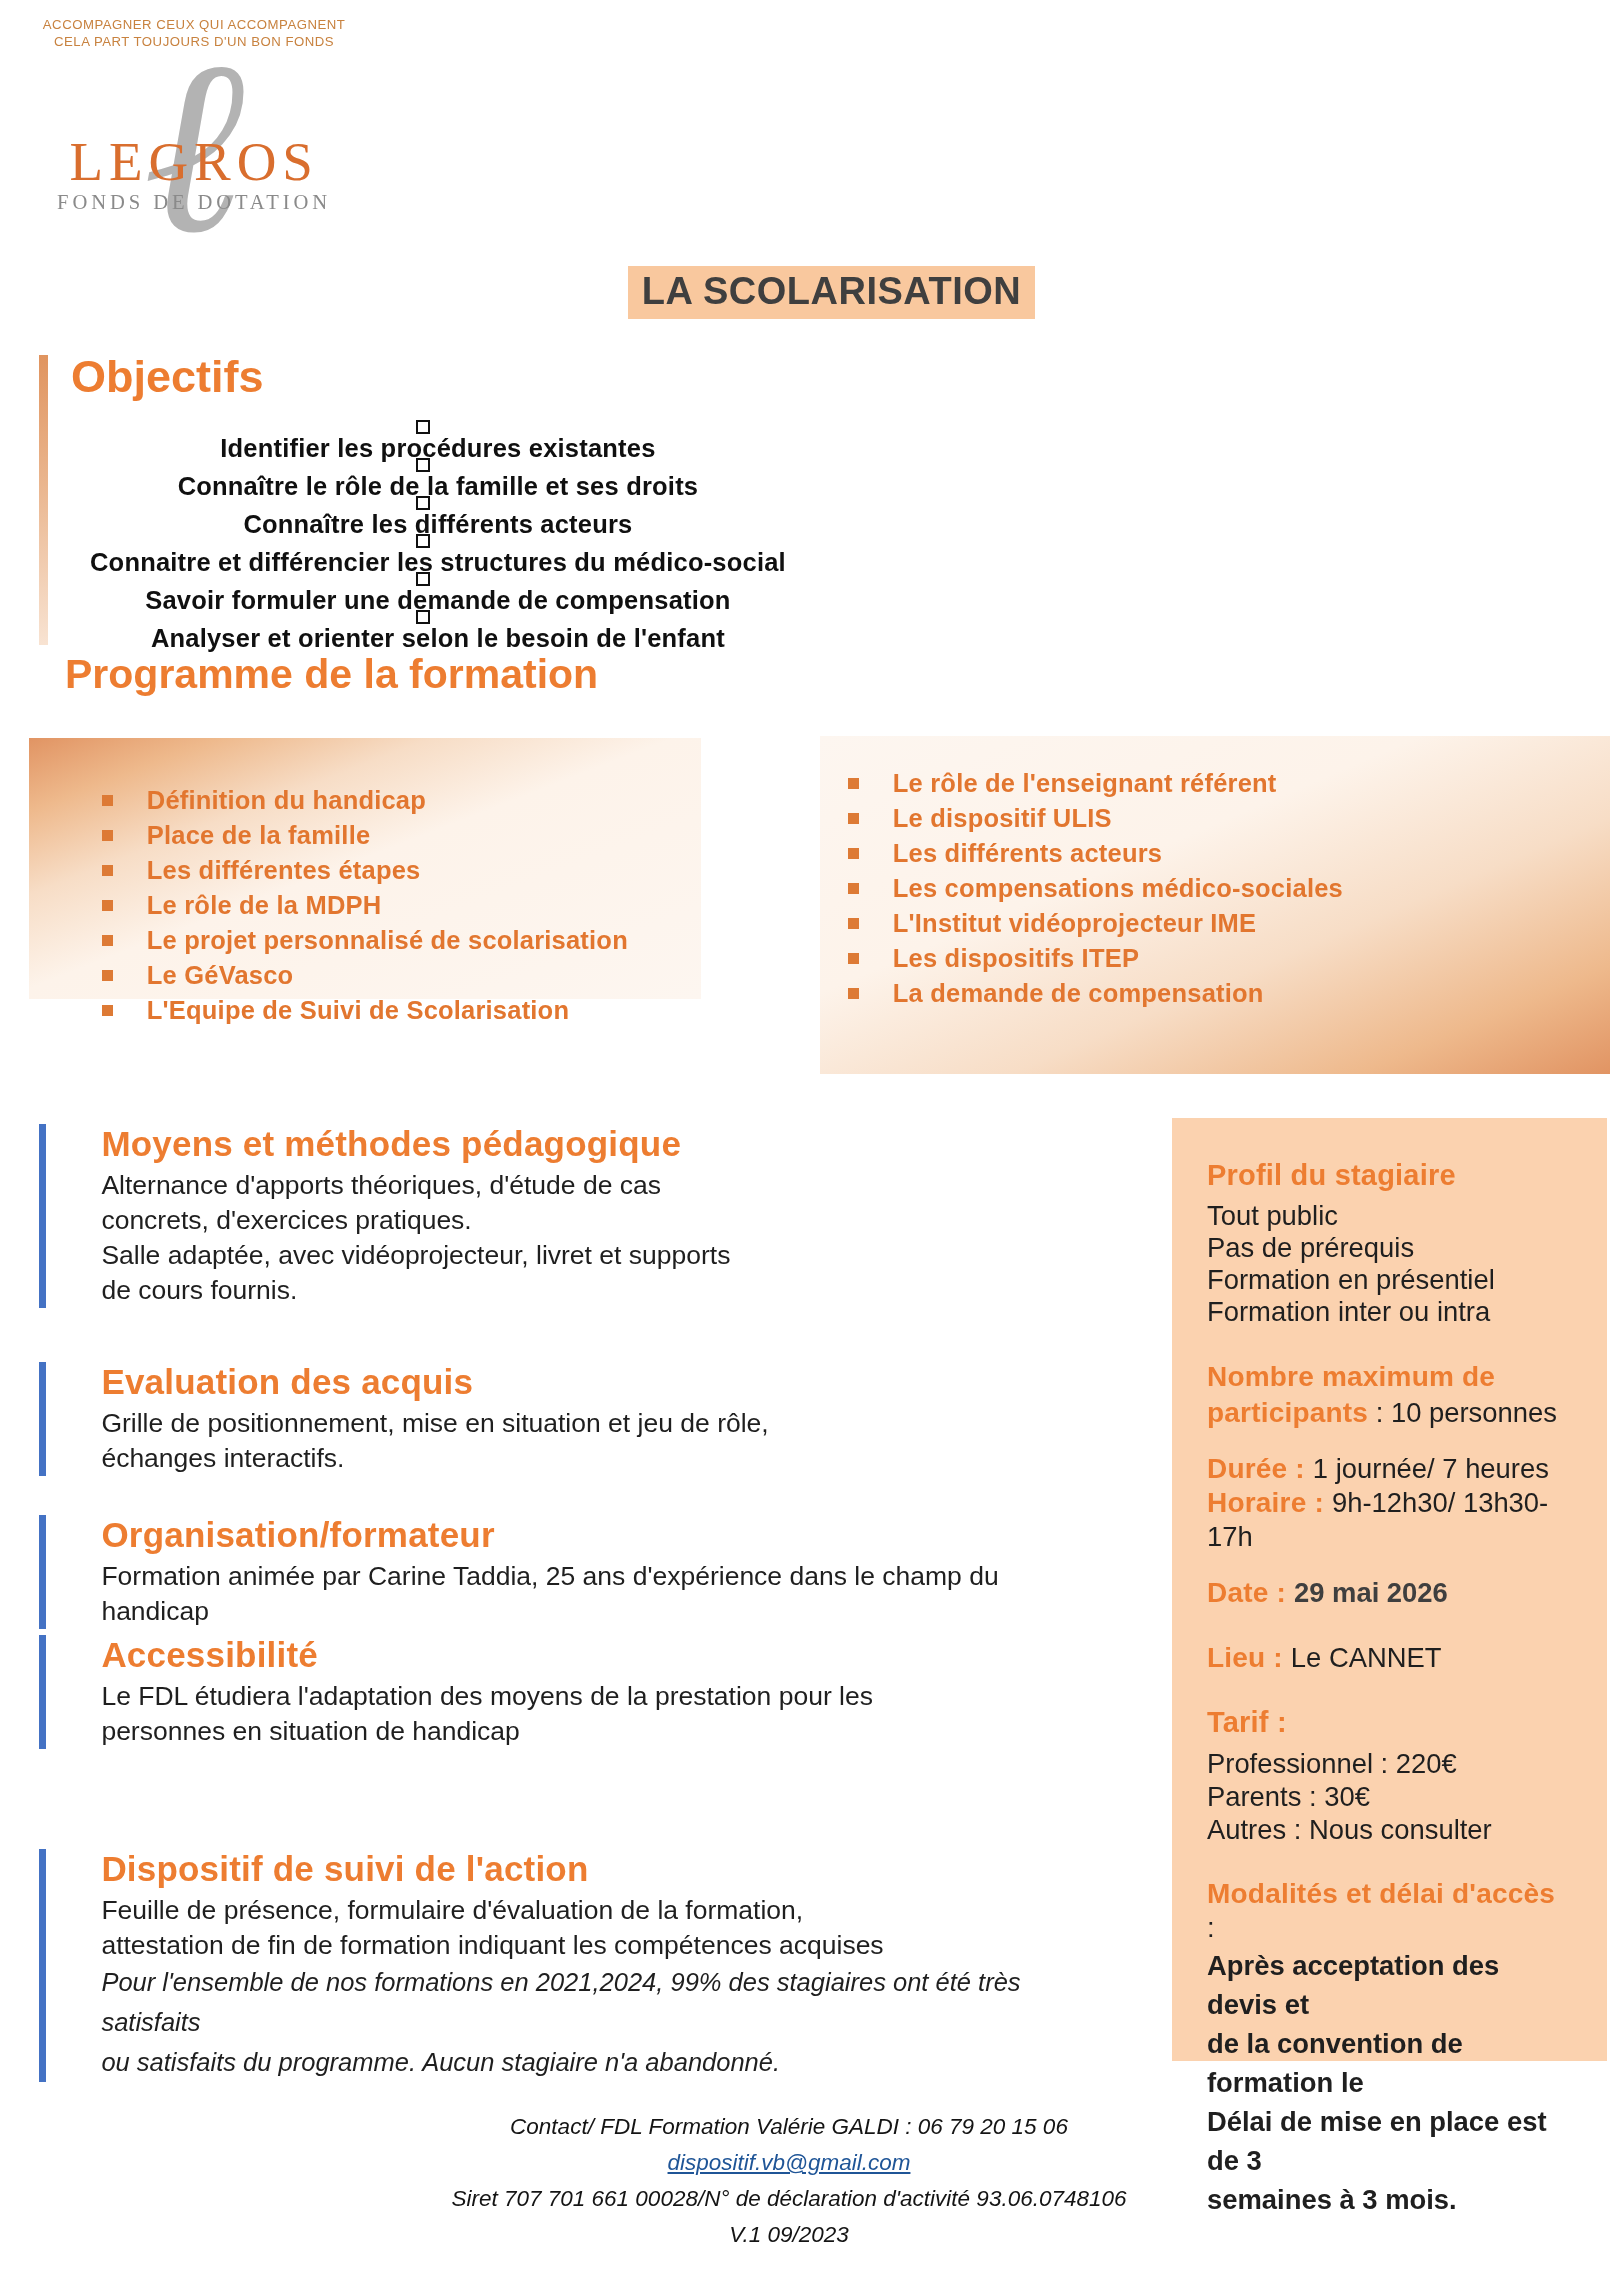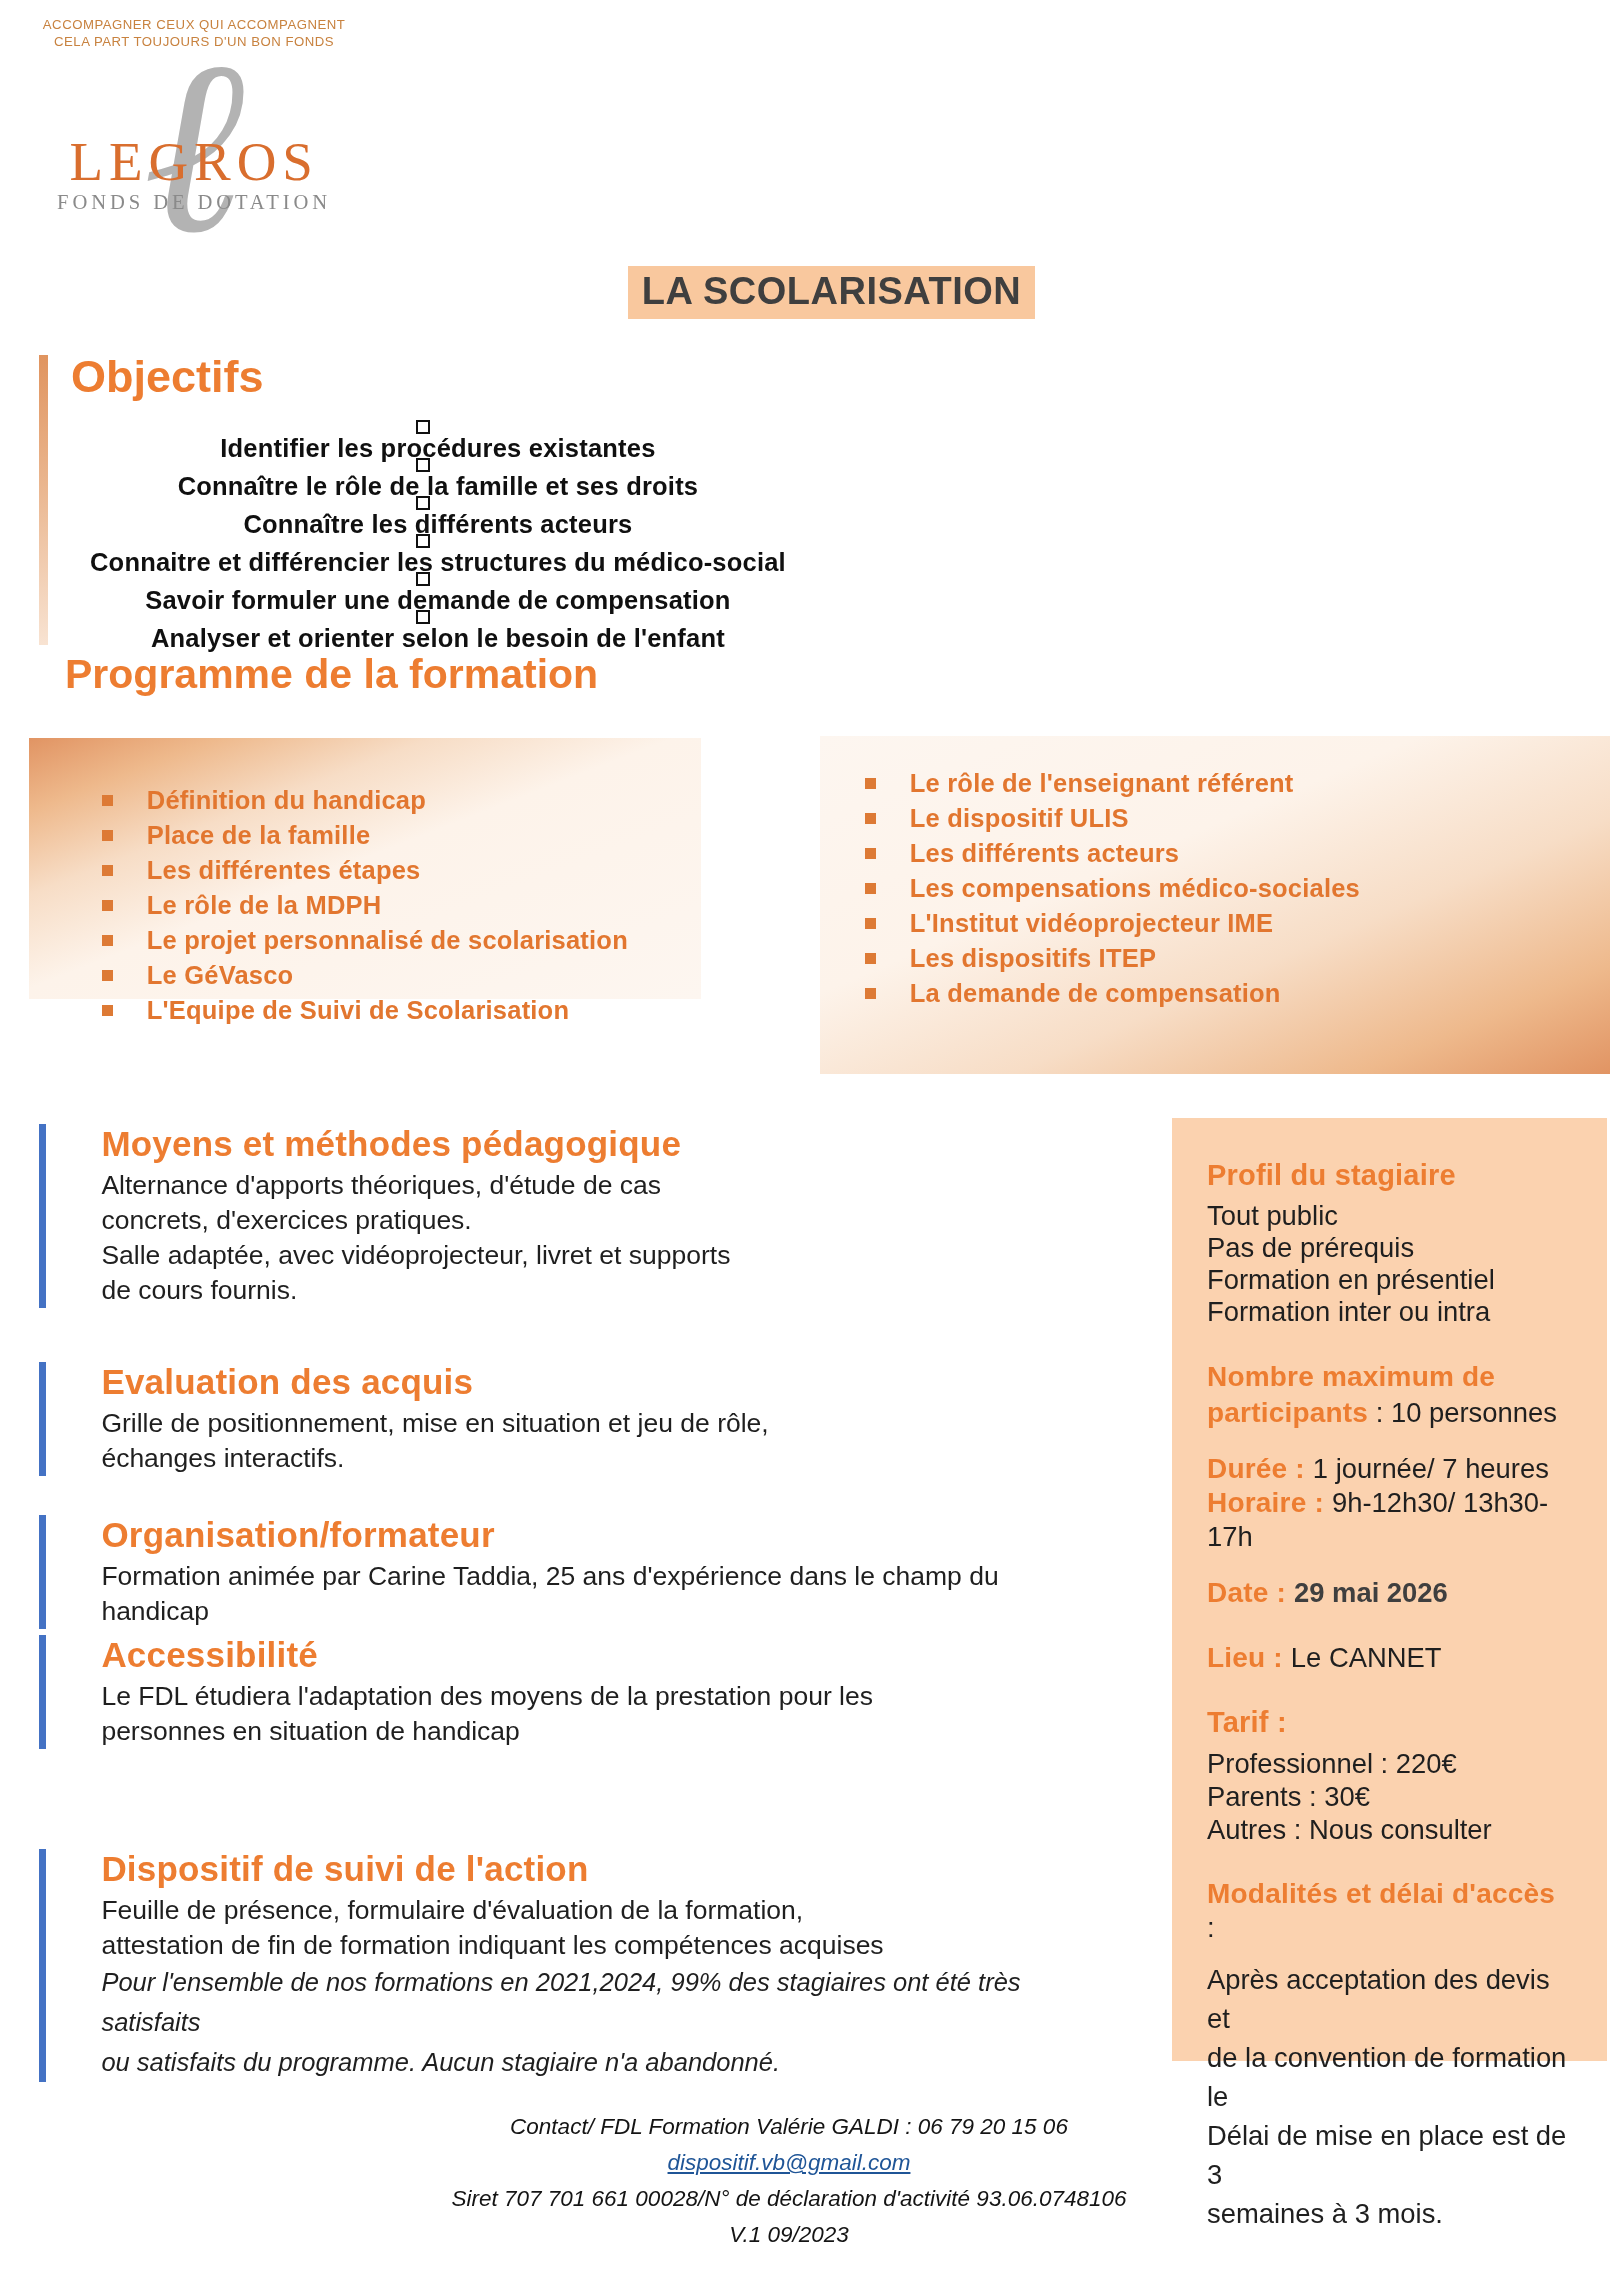--- a/index.html
+++ b/index.html
@@ -30,21 +30,21 @@
   .obj-item .txt { font-size:25.5px; font-weight:bold; color:#101010; letter-spacing:0.2px; }
 
   
   .prog-heading { position:absolute; left:65px; top:651px; font-size:41px; font-weight:bold; color:#ed7d31; }
   .prog-box { position:absolute; }
   .prog-box.left { left:29px; top:738px; width:672px; height:261px;
     background:linear-gradient(to bottom right, #e19463 0%, #eeb98c 14%, #f7ddc6 30%, #fdf3ea 48%, #fdf6f0 100%);
     padding:45px 0 0 73px; }
   .prog-box.right { left:820px; top:736px; width:790px; height:338px;
     background:linear-gradient(to top left, #e19463 0%, #eeb98c 16%, #f7ddc6 38%, #fdf3ea 62%, #fdf6f0 100%);
-    padding:30px 0 0 45px; }
+    padding:30px 0 0 28px; }
   .prog-item { display:flex; align-items:center; height:35px; }
   .sq-fill { width:10.8px; height:10.8px; background:#dd7a35; margin-right:34px; flex:none; }
   .prog-item .txt { font-size:25.5px; font-weight:bold; color:#e2762f; letter-spacing:0.2px; }
 
   
   .section { position:absolute; left:39px; display:flex; }
   .section .vbar { width:6.9px; background:#4472c4; flex:none; }
   .section .content { padding-left:25.5px; width:1039px;margin-left:30px; }
   .section h2 { font-size:35px; font-weight:bold; color:#ed7d31; margin-bottom:3.9px; letter-spacing:0.2px; }
   .section .body { font-size:26.5px; line-height:35px; color:#1f1f1f; white-space:pre-line; }
@@ -52,21 +52,21 @@
 
   
   .sidebar { position:absolute; left:1172px; top:1118px; width:435px; height:943px;
              background:#fbd2af; padding:41px 39px 0 35px; font-size:27.4px; color:#1f1f1f; }
   .sb-h { font-size:29px; font-weight:bold; color:#ed7d31; letter-spacing:0.2px; }
   .sb-lines { line-height:32px; white-space:pre-line; margin-top:7.8px; }
   .sb-gap-s { height:21.6px; } .sb-gap-m { height:31px; }
   .sb-row { line-height:34px; }
   .sb-row .sb-h { font-size:28px; }
   .sb-val-bold { font-weight:bold; color:#3f3f3f; }
-  .sb-modal-text { line-height:39px; white-space:pre-line; margin-top:15px; }
+  .sb-modal-text { line-height:39px; white-space:pre-line; margin-top:1px;font-weight:bold; }
 
   
   .footer { position:absolute; left:0; top:2109px; width:1578px; text-align:center;
             font-style:italic; font-size:22.5px; line-height:36px; color:#141414; }
   .footer a { color:#1f5597; text-decoration:underline; }
 </style>
 </head>
 <body>
 
 <div class="page">

